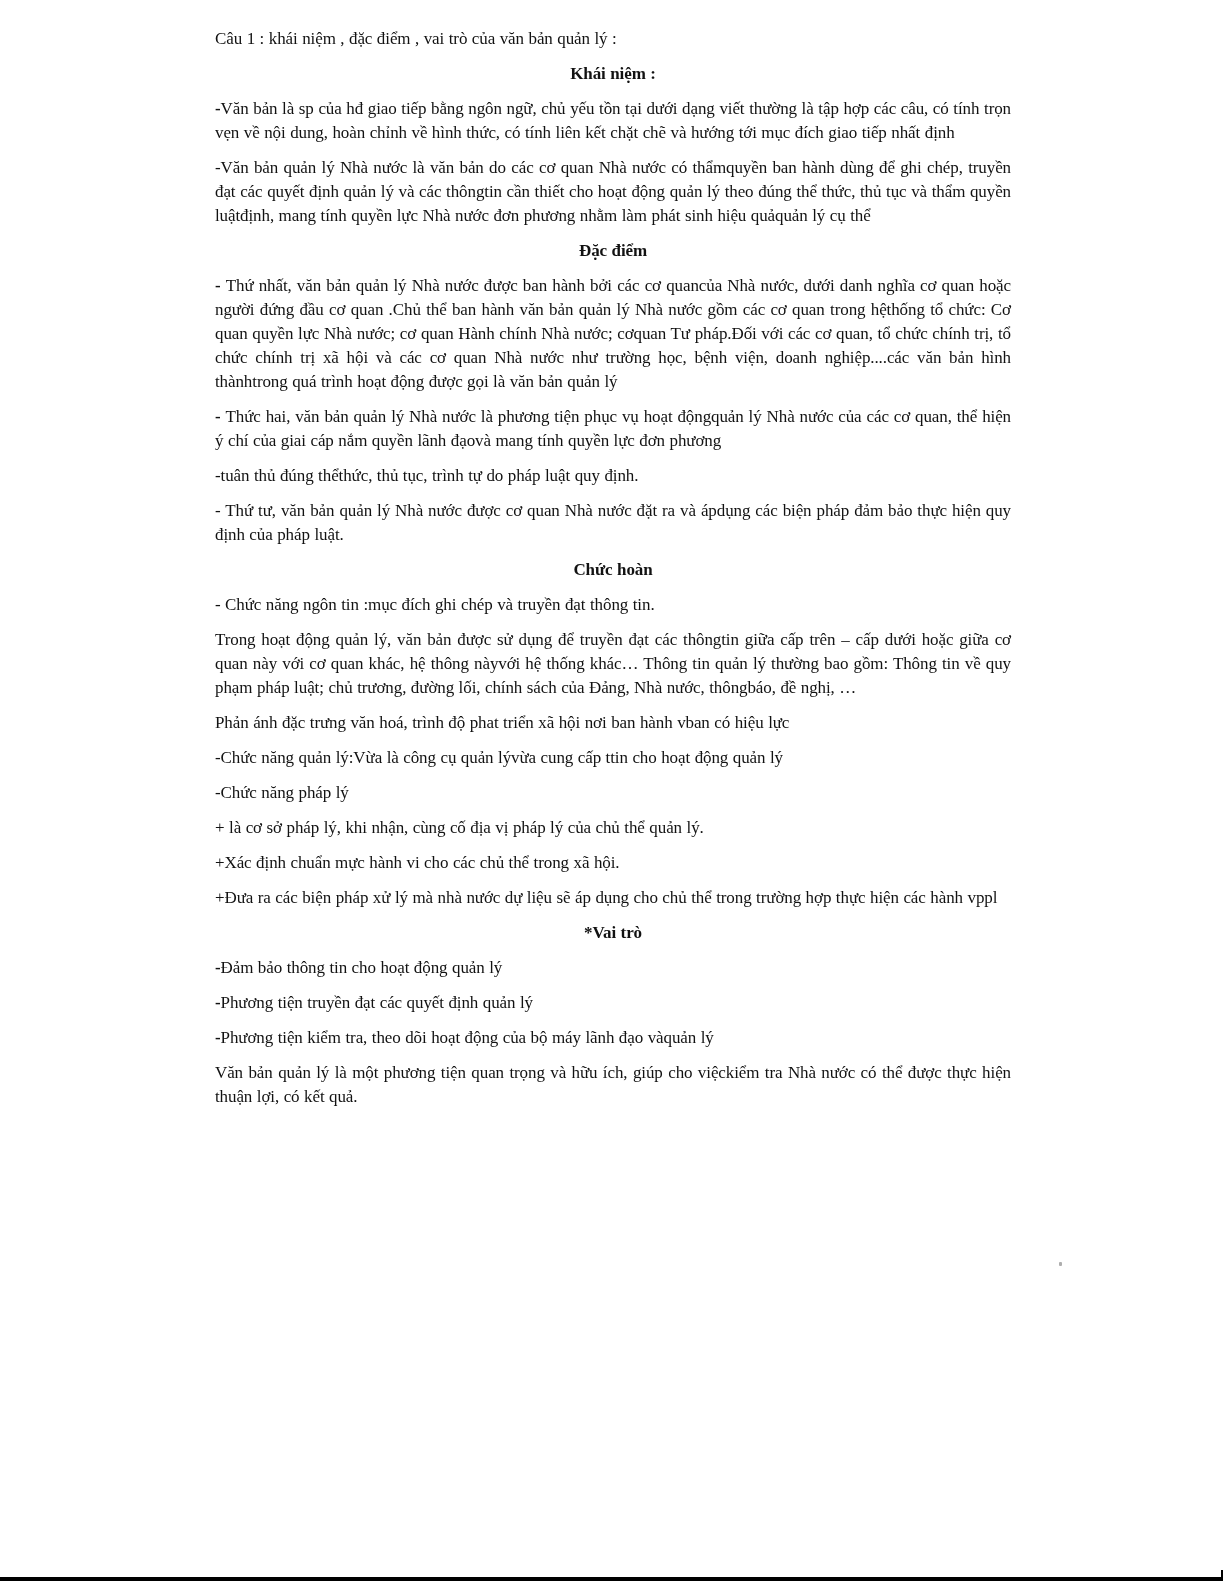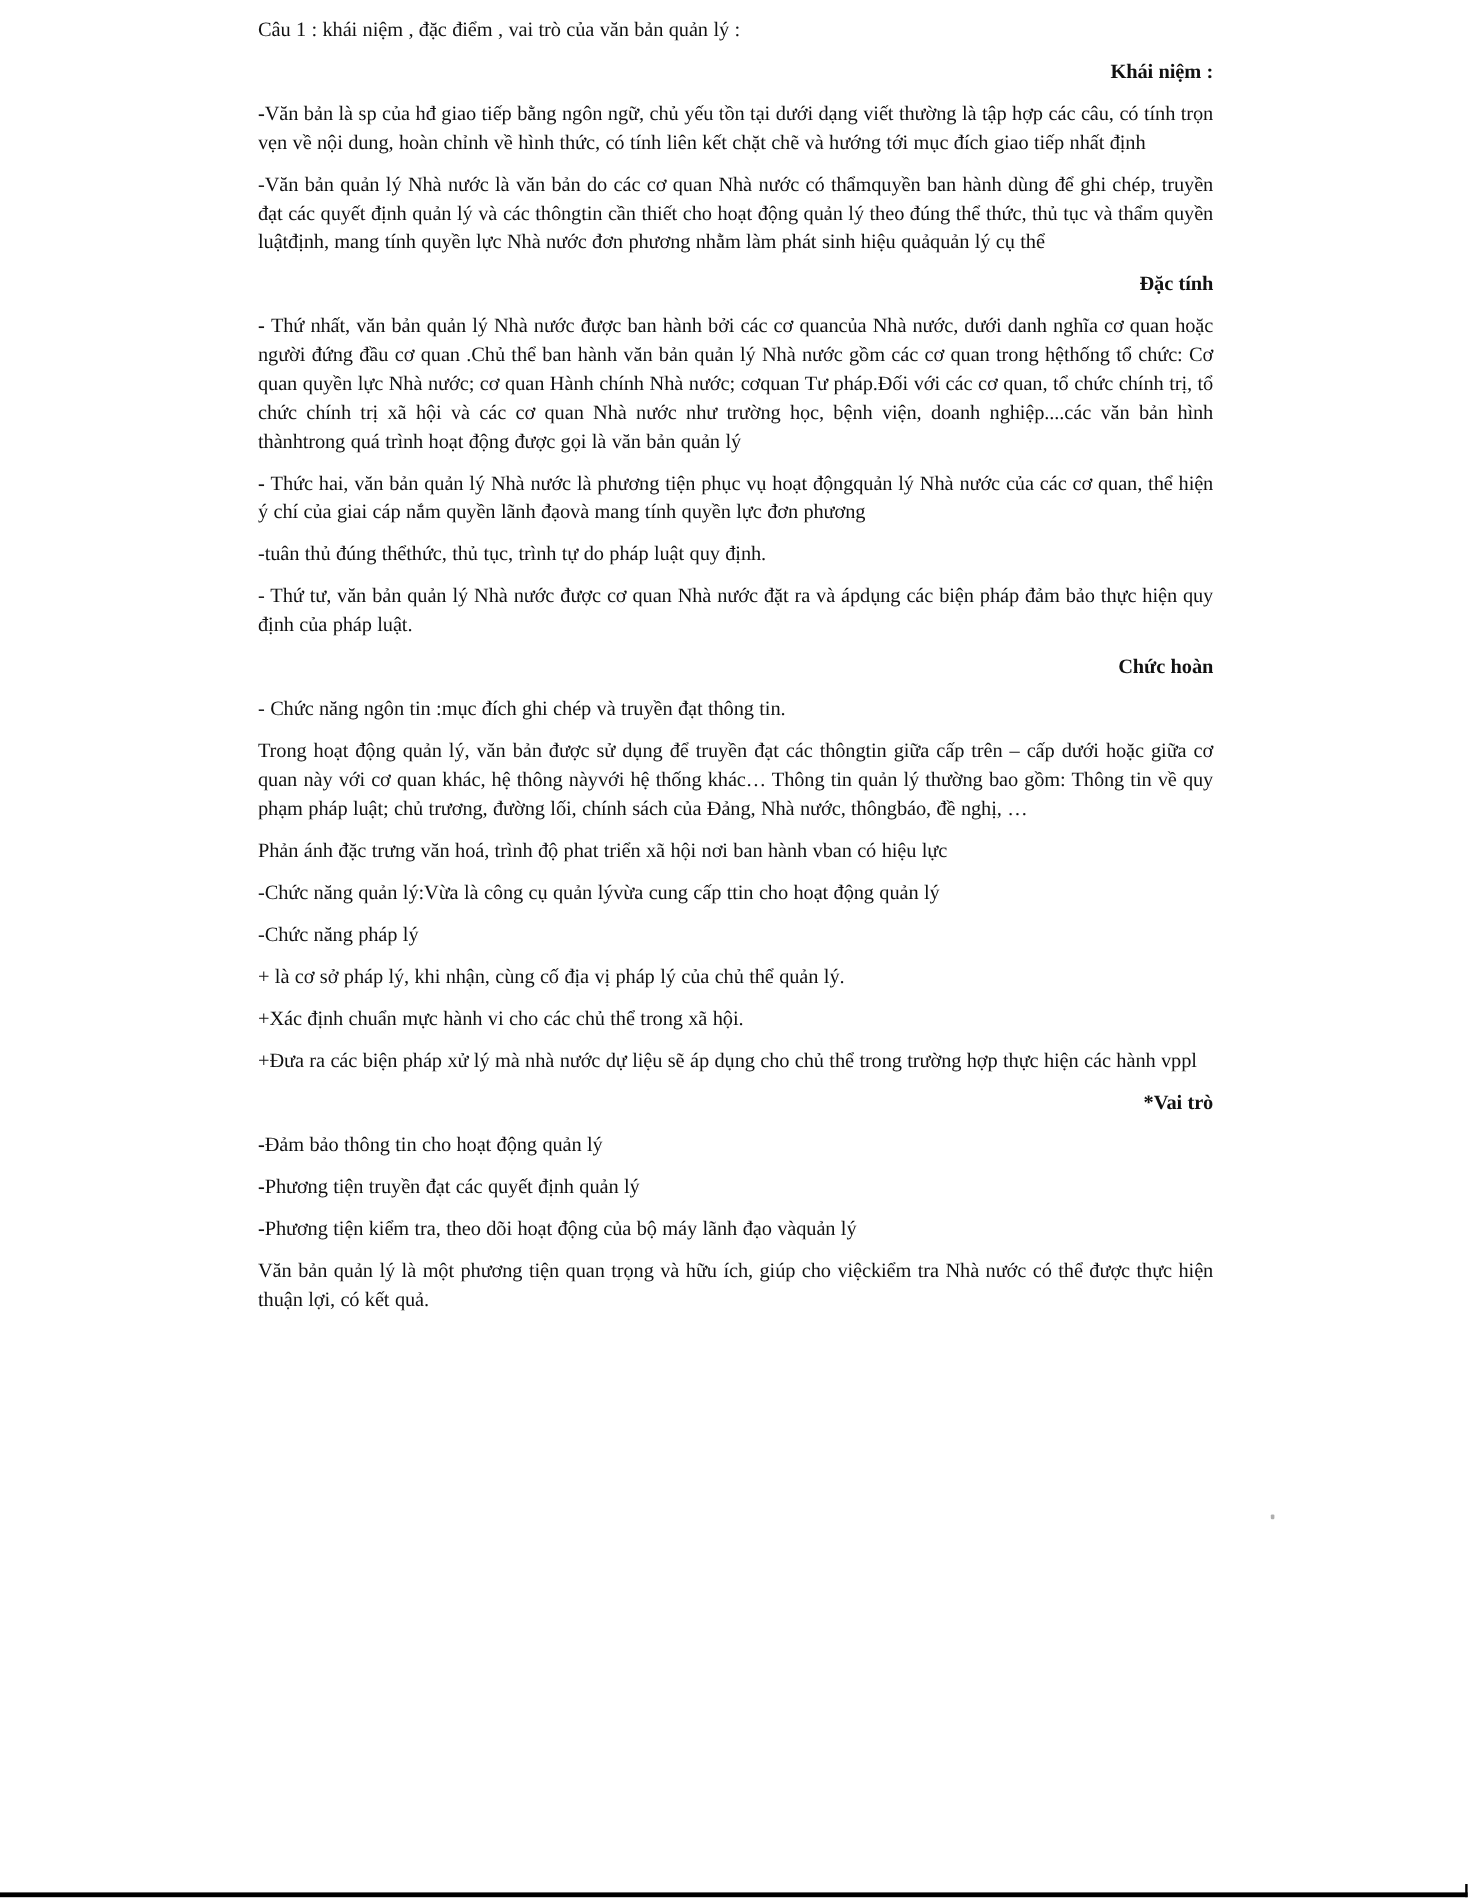--- a/index.html
+++ b/index.html
@@ -15,35 +15,35 @@
     font-family: "Liberation Serif", "DejaVu Serif", serif;
   }
   .page {
     position: absolute;
     inset: 0;
     background: #ffffff;
   }
   .content {
     position: absolute;
     left: 215px;
-    top: 13px;
+    top: 27px;
     width: 796px;
     color: #121212;
   }
   .para {
     font-size: 17px;
     line-height: 24px;
     margin: 0 0 11px 0;
     text-align: justify;
     letter-spacing: -0.1px;
     word-spacing: 0.4px;
   }
   .heading {
     font-weight: bold;
-    text-align: right;
+    text-align: center;
   }
   .pfx {
     font-weight: bold;
   }
   .bottom-rule {
     position: absolute;
     left: 0;
     top: 1577px;
     width: 1223px;
     height: 4px;
@@ -74,21 +74,21 @@
   <div class="content">
 
     <p class="para"><span>Câu 1 : khái niệm , đặc điểm , vai trò của văn bản quản lý :</span></p>
 
     <p class="para heading"><span>Khái niệm :</span></p>
 
     <p class="para"><b class="pfx">-</b><span>Văn bản là sp của hđ giao tiếp bằng ngôn ngữ, chủ yếu tồn tại dưới dạng viết thường là tập hợp các câu, có tính trọn vẹn về nội dung, hoàn chỉnh về hình thức, có tính liên kết chặt chẽ và hướng tới mục đích giao tiếp nhất định</span></p>
 
     <p class="para"><span>-Văn bản quản lý Nhà nước là văn bản do các cơ quan Nhà nước có thẩmquyền ban hành dùng để ghi chép, truyền đạt các quyết định quản lý và các thôngtin cần thiết cho hoạt động quản lý theo đúng thể thức, thủ tục và thẩm quyền luậtđịnh, mang tính quyền lực Nhà nước đơn phương nhằm làm phát sinh hiệu quảquản lý cụ thể</span></p>
 
-    <p class="para heading"><span>Đặc tính</span></p>
+    <p class="para heading"><span>Đặc điểm</span></p>
 
     <p class="para"><b class="pfx">- </b><span>Thứ nhất, văn bản quản lý Nhà nước được ban hành bởi các cơ quancủa Nhà nước, dưới danh nghĩa cơ quan hoặc người đứng đầu cơ quan .Chủ thể ban hành văn bản quản lý Nhà nước gồm các cơ quan trong hệthống tổ chức: Cơ quan quyền lực Nhà nước; cơ quan Hành chính Nhà nước; cơquan Tư pháp.Đối với các cơ quan, tổ chức chính trị, tổ chức chính trị xã hội và các cơ quan Nhà nước như trường học, bệnh viện, doanh nghiệp....các văn bản hình thànhtrong quá trình hoạt động được gọi là văn bản quản lý</span></p>
 
     <p class="para"><b class="pfx">- </b><span>Thức hai, văn bản quản lý Nhà nước là phương tiện phục vụ hoạt độngquản lý Nhà nước của các cơ quan, thể hiện ý chí của giai cáp nắm quyền lãnh đạovà mang tính quyền lực đơn phương</span></p>
 
     <p class="para"><span>-tuân thủ đúng thểthức, thủ tục, trình tự do pháp luật quy định.</span></p>
 
     <p class="para"><span>- Thứ tư, văn bản quản lý Nhà nước được cơ quan Nhà nước đặt ra và ápdụng các biện pháp đảm bảo thực hiện quy định của pháp luật.</span></p>
 
     <p class="para heading"><span>Chức hoàn</span></p>

